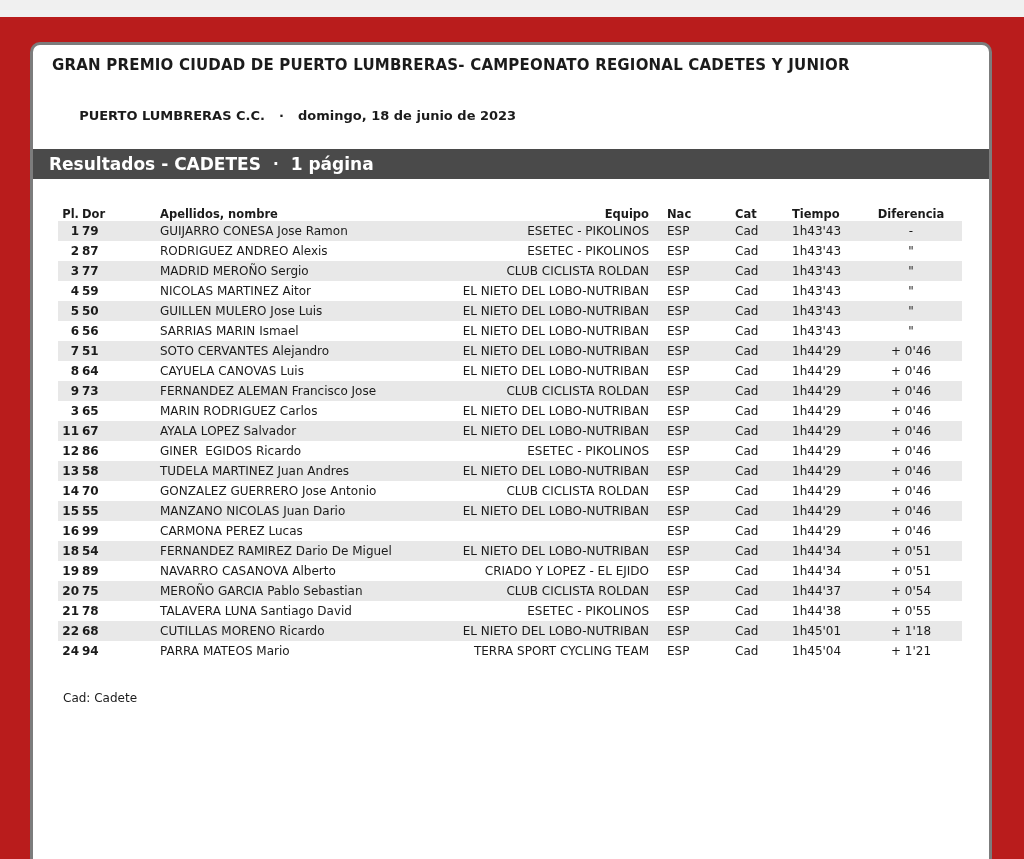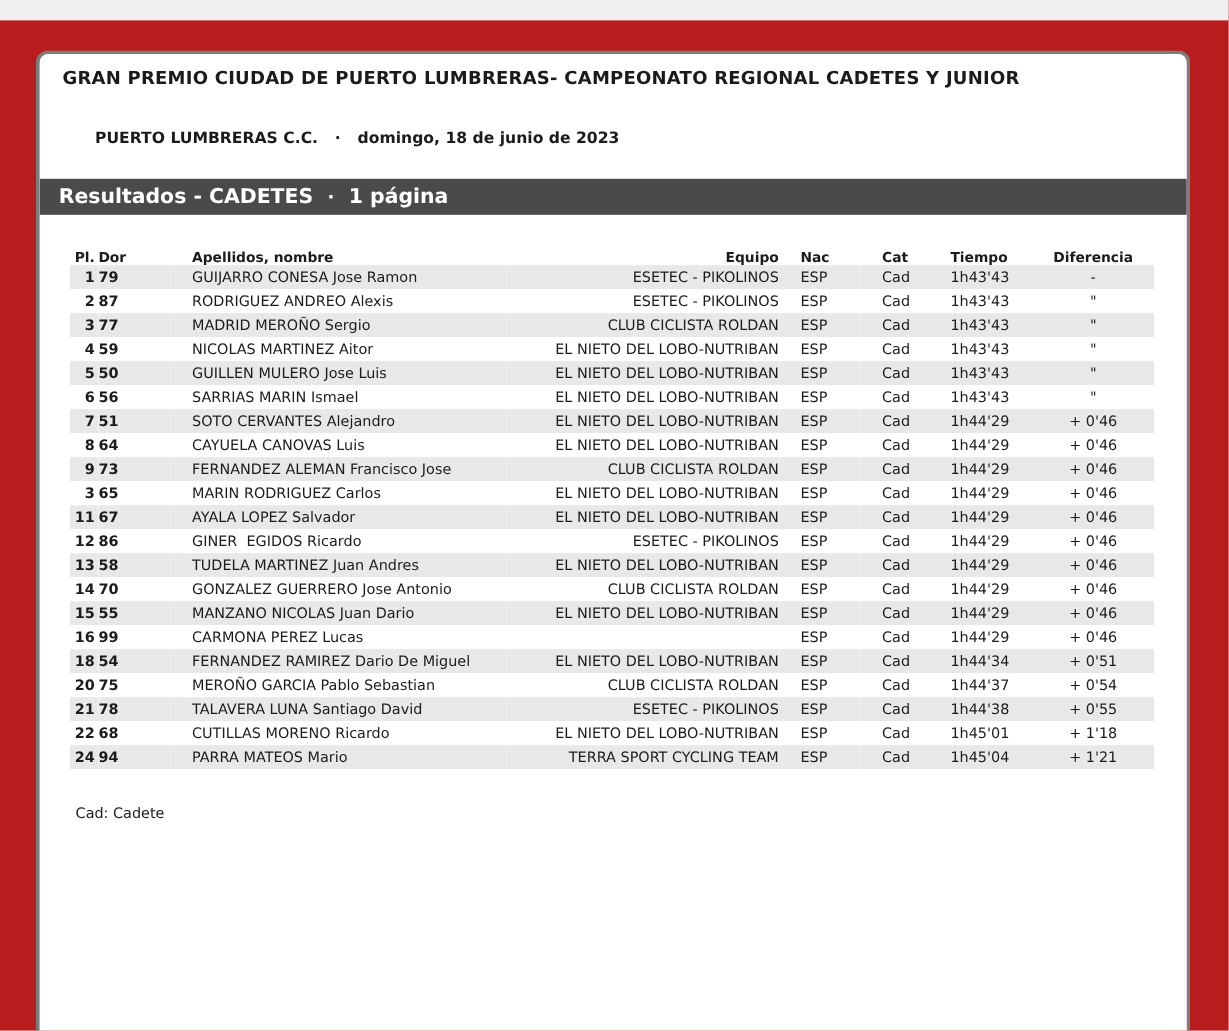--- a/index.html
+++ b/index.html
@@ -306,20 +306,30 @@
             <td>18</td>
             <td>54</td>
             <td>FERNANDEZ RAMIREZ Dario De Miguel</td>
             <td>EL NIETO DEL LOBO-NUTRIBAN</td>
             <td>ESP</td>
             <td>Cad</td>
             <td>1h44'34</td>
             <td>+ 0'51</td>
           </tr>
           <tr>
+            <td>19</td>
+            <td>89</td>
+            <td>NAVARRO CASANOVA Alberto</td>
+            <td>CRIADO Y LOPEZ - EL EJIDO</td>
+            <td>ESP</td>
+            <td>Cad</td>
+            <td>1h44'34</td>
+            <td>+ 0'51</td>
+          </tr>
+          <tr>
             <td>20</td>
             <td>75</td>
             <td>MEROÑO GARCIA Pablo Sebastian</td>
             <td>CLUB CICLISTA ROLDAN</td>
             <td>ESP</td>
             <td>Cad</td>
             <td>1h44'37</td>
             <td>+ 0'54</td>
           </tr>
           <tr>

